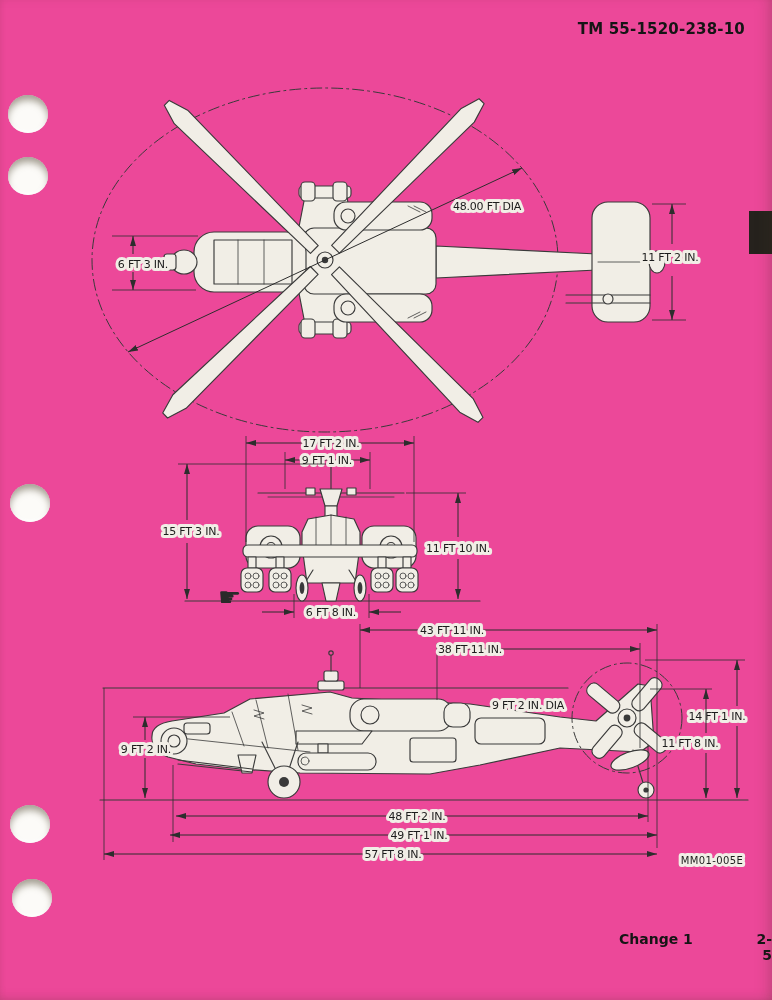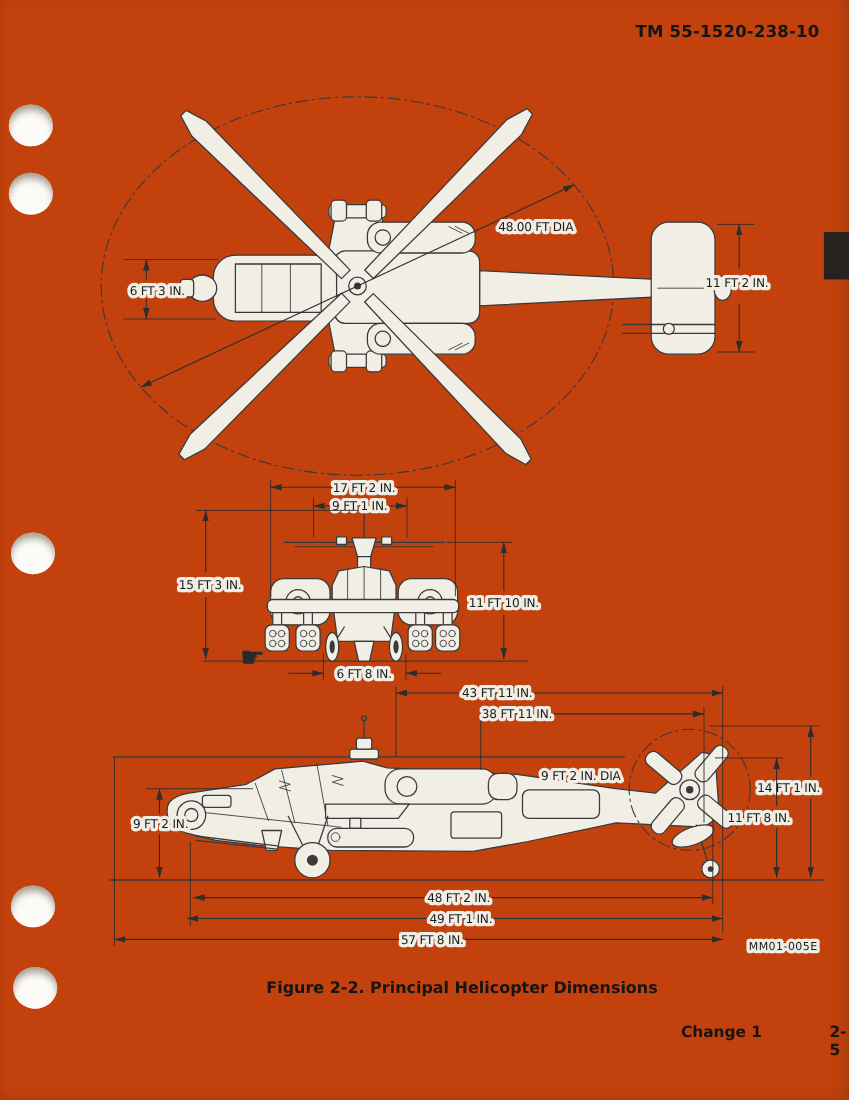--- a/index.html
+++ b/index.html
@@ -1,18 +1,18 @@
 <!DOCTYPE html>
 <html><head>
 <meta charset="utf-8">
 <style>
   html,body{margin:0;padding:0;background:#d8d4cb;}
   .page{
     position:relative;width:772px;height:1000px;margin:0 auto;
-    background:#c2410c;overflow:hidden;
+    background:#ec4899;overflow:hidden;
     font-family:"DejaVu Sans",sans-serif;color:#1b1b1b;
   }
   .page::after{
     content:"";position:absolute;inset:0;pointer-events:none;
     box-shadow:inset -10px 0 16px -10px rgba(70,58,40,.35),
                inset 0 -8px 14px -10px rgba(70,58,40,.25),
                inset 4px 0 8px -6px rgba(70,58,40,.18);
   }
   .hole{
     position:absolute;width:40px;height:38px;border-radius:50%;
@@ -21,21 +21,21 @@
   }
   .tab{position:absolute;right:0;top:211px;width:23px;height:43px;background:#26221d;}
   .hdr{
     position:absolute;top:20px;right:27px;
     font-weight:bold;font-size:15px;letter-spacing:.2px;color:#151515;
   }
   .caption{
     position:absolute;top:891px;left:0;right:0;text-align:center;padding-left:68px;
     font-weight:bold;font-size:14.5px;color:#151515;
   }
-  .foot{position:absolute;top:931px;font-weight:bold;font-size:14px;color:#151515;}
+  .foot{position:absolute;top:931px;font-weight:bold;font-size:14px;color:#151515;text-align:right;}
   .foot.change{left:619px;}
   .foot.pageno{left:722px;margin-left:32px;}
   svg.art{position:absolute;left:0;top:0;}
   svg.art .ln{stroke:#3a3a3a;stroke-width:1.15;fill:none;stroke-linejoin:round;stroke-linecap:round;}
   svg.art .bg{fill:#f1eee6;}
   svg.art .dk{fill:#3a3a3a;stroke:none;}
   svg.art .dim{stroke:#2d2d2d;stroke-width:1;fill:none;}
   svg.art .thin{stroke-width:.8;}
   svg.art .dashdot{stroke-dasharray:11 4 2 4;stroke-width:1;}
   svg.art text{
@@ -360,18 +360,17 @@
       <g>
         <line class="dim thin" x1="104" y1="688" x2="104" y2="860"></line>
         <line class="dim" x1="104" y1="854" x2="657" y2="854" marker-start="url(#mS)" marker-end="url(#mA)"></line>
         <text class="mid" x="393" y="858">57 FT 8 IN.</text>
       </g>
 
       <text class="mid code" x="712" y="864">MM01-005E</text>
     </g>
   </svg>
 
-  <div class="caption">Figure 2-2. Principal Helicopter Dimensions</div>
 
   <div class="foot change">Change 1</div>
   <div class="foot pageno">2-5</div>
 
 </div>
 
 </body></html>

